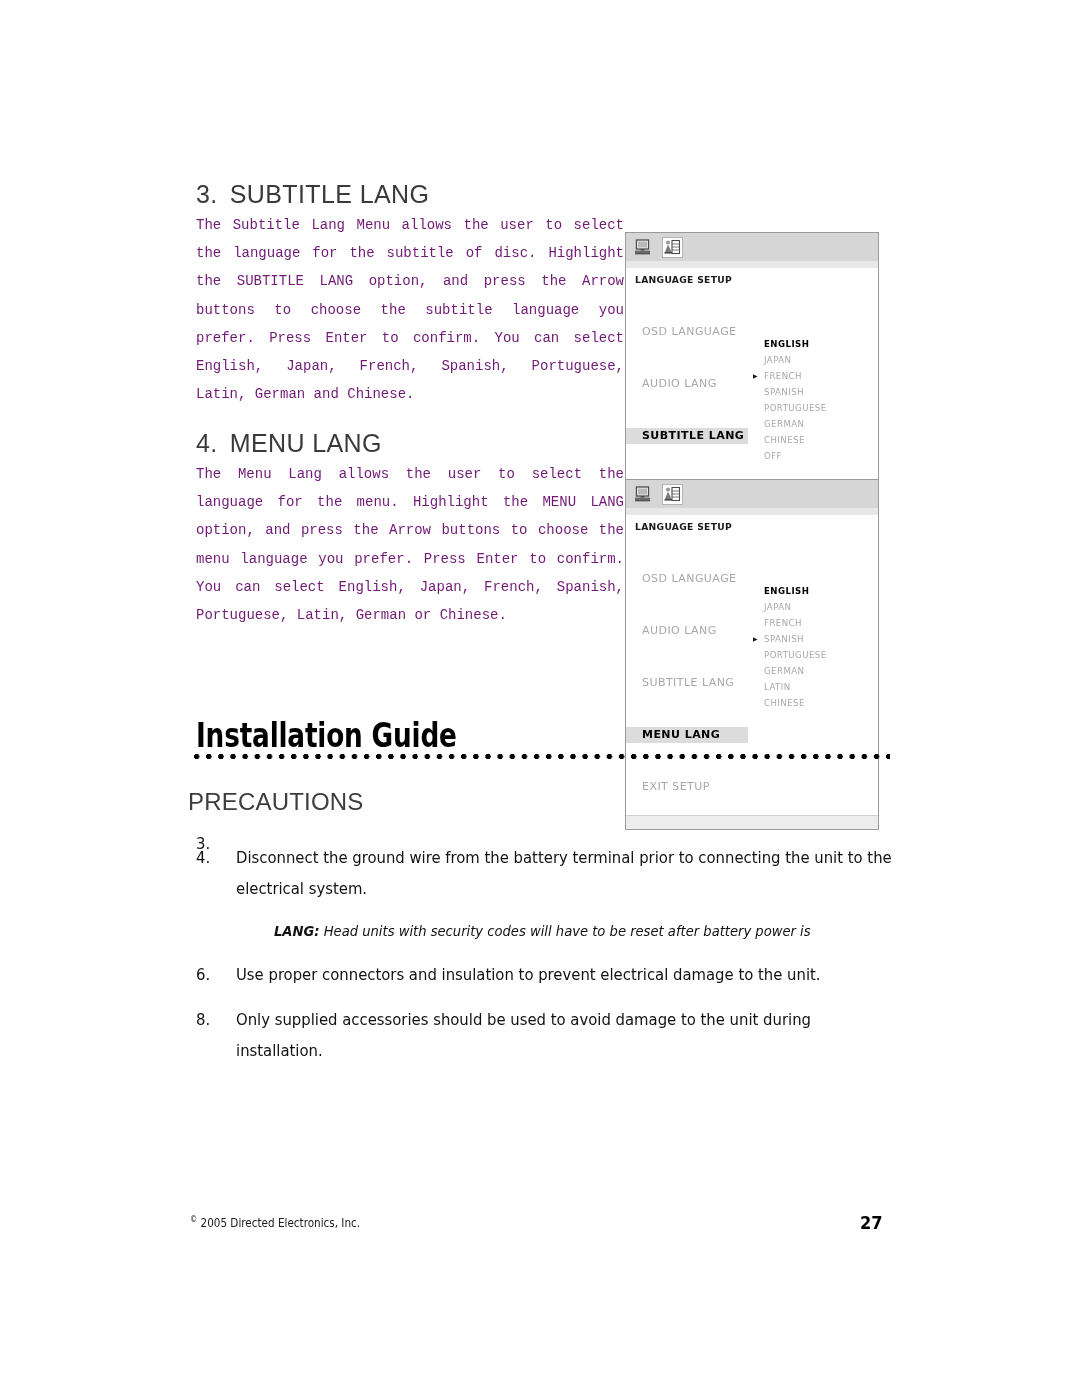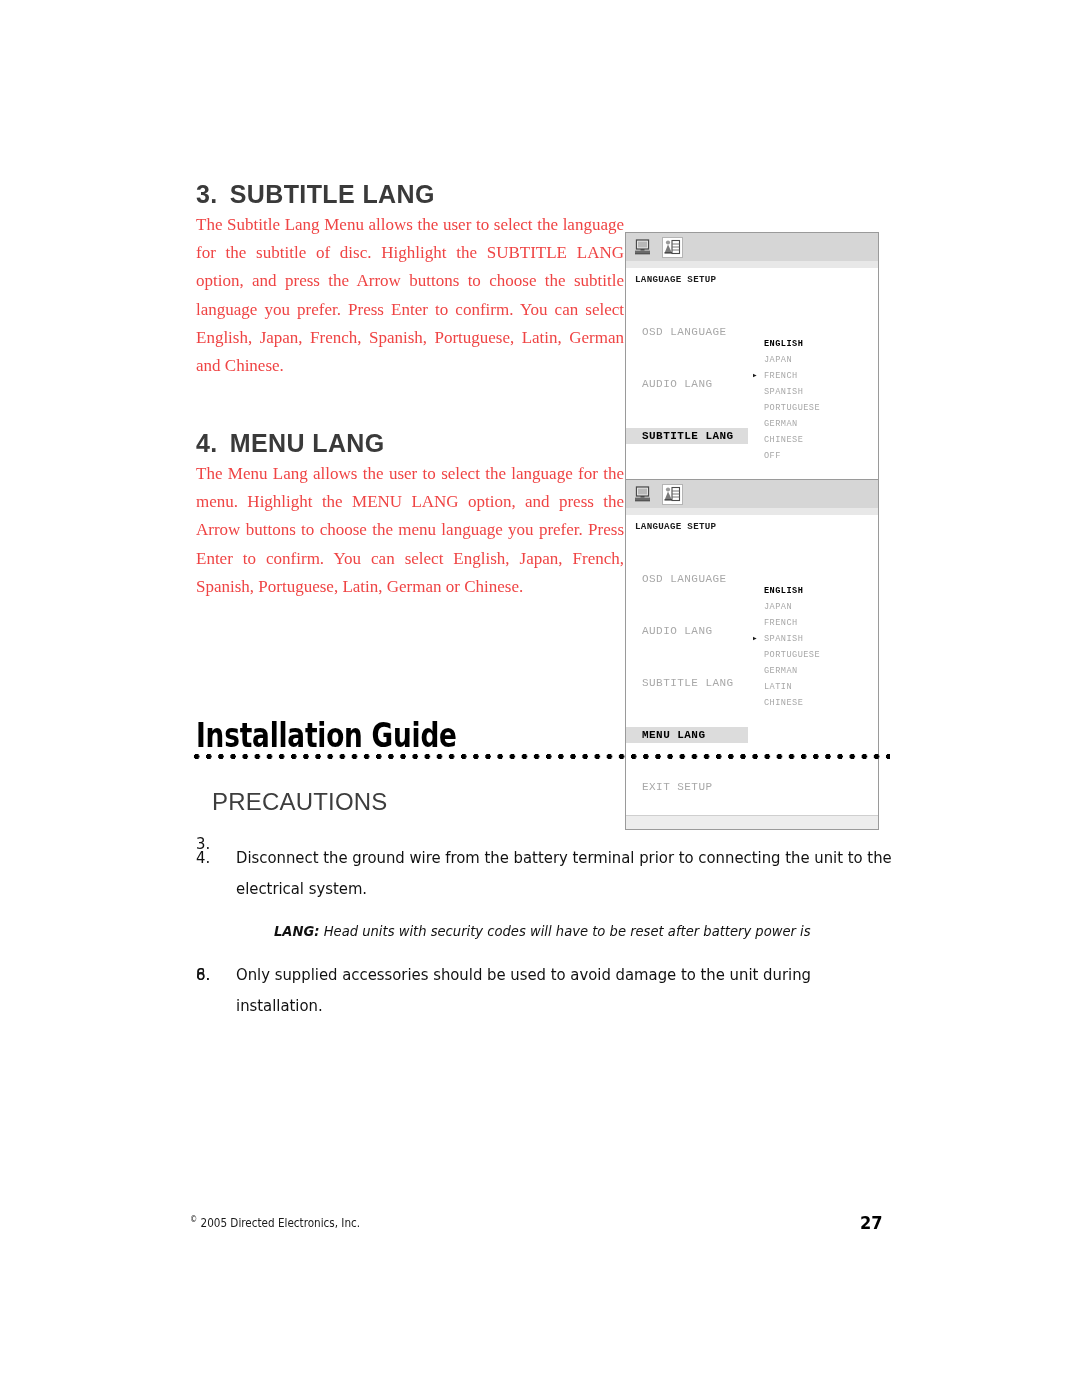--- a/index.html
+++ b/index.html
@@ -17,36 +17,36 @@
     height: 1397px;
     background: #ffffff;
     overflow: hidden;
   }
 
   
   .section-title {
     position: absolute;
     font-family: "Liberation Sans", sans-serif;
     font-size: 25px;
-    font-weight: 700;
+    font-weight: 400;
     letter-spacing: 0.4px;
     color: #3a3a3a;
     white-space: nowrap;
   }
   .section-title .num {
     display: inline-block;
     margin-right: 12px;
   }
   .body-col {
     position: absolute;
     width: 428px;
-    font-family: Liberation Serif, serif;
-    font-size: 17px;
+    font-family: Liberation Mono, monospace;
+    font-size: 14px;
     line-height: 28.2px;
-    color: #ef4444;
+    color: #701a75;
     text-align: justify;
     text-justify: inter-word;
   }
 
   
   .osd {
     position: absolute;
     width: 254px;
     background: #ffffff;
     border: 1px solid #9a9a9a;
@@ -72,21 +72,20 @@
     display: block;
   }
   .tab-icon.active {
     background: #ffffff;
     outline: 1px solid #b4b4b4;
   }
   .osd-body {
     padding: 6px 0 12px 0;
     background: #ffffff;
     position: relative;
-    font-family: Liberation Mono, monospace;
   }
   .osd-heading {
     font-size: 9.2px;
     font-weight: bold;
     letter-spacing: 0.3px;
     color: #1a1a1a;
     padding-left: 9px;
     margin-bottom: 3px;
     white-space: nowrap;
   }
@@ -349,40 +348,41 @@
         </div>
       </div>
       <div style="height:8px"></div>
     </div>
     <div class="osd-footbar"></div>
   </div>
 
   <div class="guide-title" style="left:196px; top:715px;">Installation Guide</div>
   <div class="dot-rule" style="left:193px; top:753px; width:697px;"></div>
 
-  <div class="h2" style="left:212px; top:788px;">PRECAUTIONS</div>
+  <div class="h2" style="left:188px; top:788px;">PRECAUTIONS</div>
 
   <div class="prec-list" style="top:828px;">
 
     <div class="prec-item">
       <span class="prec-num">3.</span>
     </div>
 
     <div class="prec-item">
       <span class="prec-num">4.</span>
       <span>Disconnect the ground wire from the battery terminal prior to connecting the unit to the electrical system.</span>
     </div>
 
     <div class="note-block">
       <span class="note-label">LANG:</span>
       <span>Head units with security codes will have to be reset after battery power is</span>
     </div>
 
     <div class="prec-item">
       <span class="prec-num">6.</span>
+      <span>Use proper connectors and insulation to prevent electrical damage to the unit.</span>
     </div>
 
     <div class="prec-item">
       <span class="prec-num">8.</span>
       <span>Only supplied accessories should be used to avoid damage to the unit during installation.</span>
     </div>
 
   </div>
 
   <div class="footer-copy" style="left:190px; top:1215px;">

